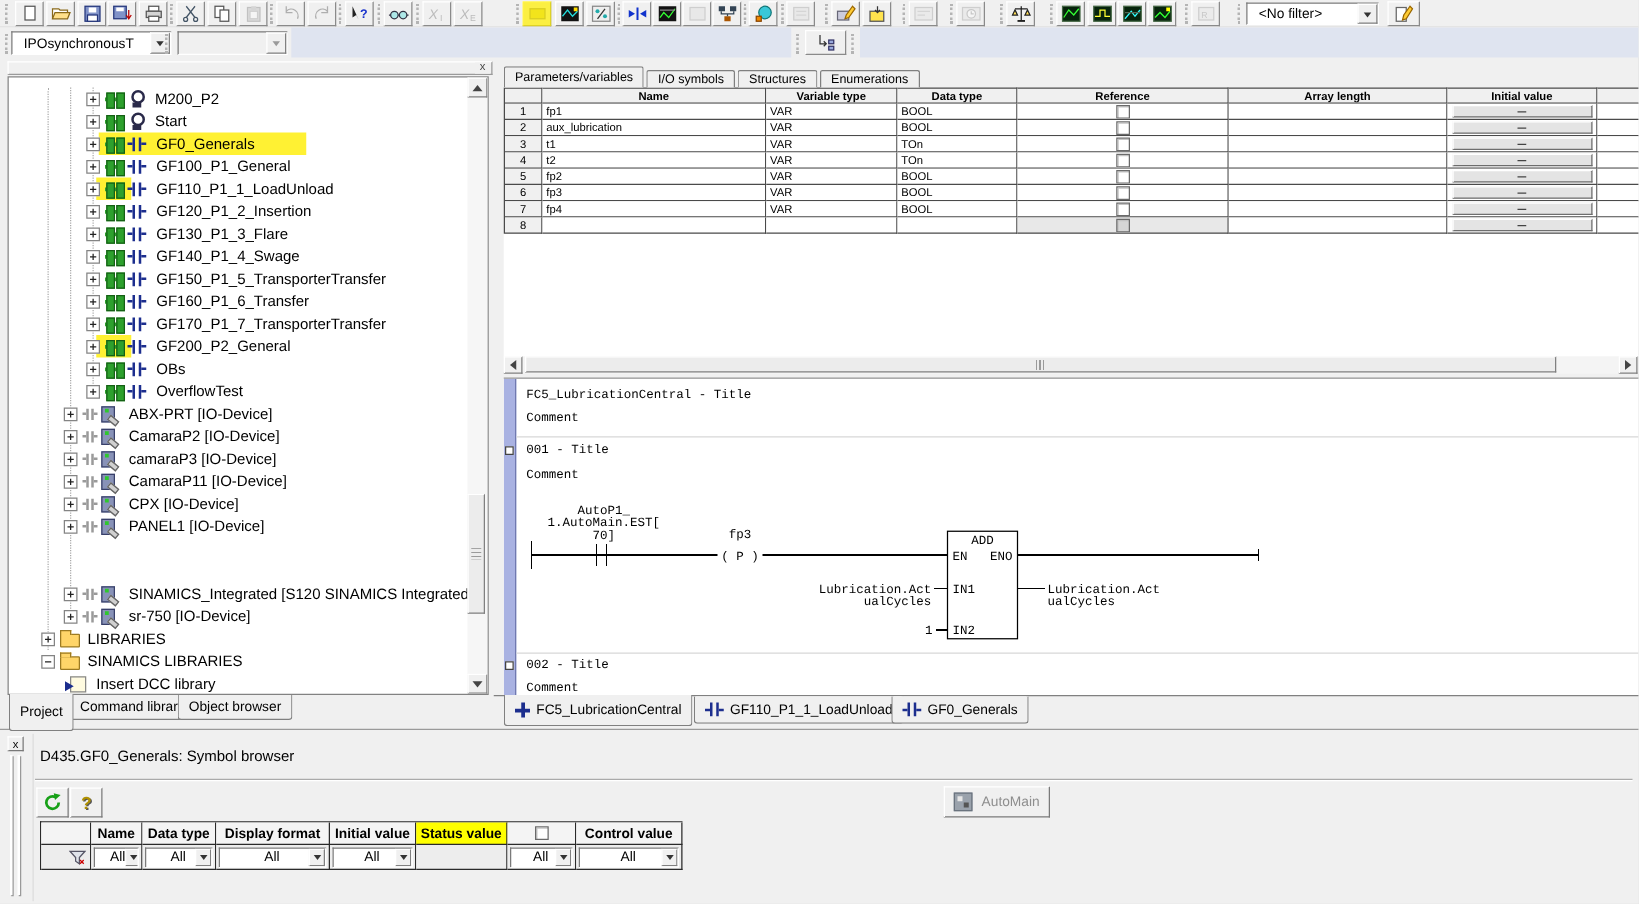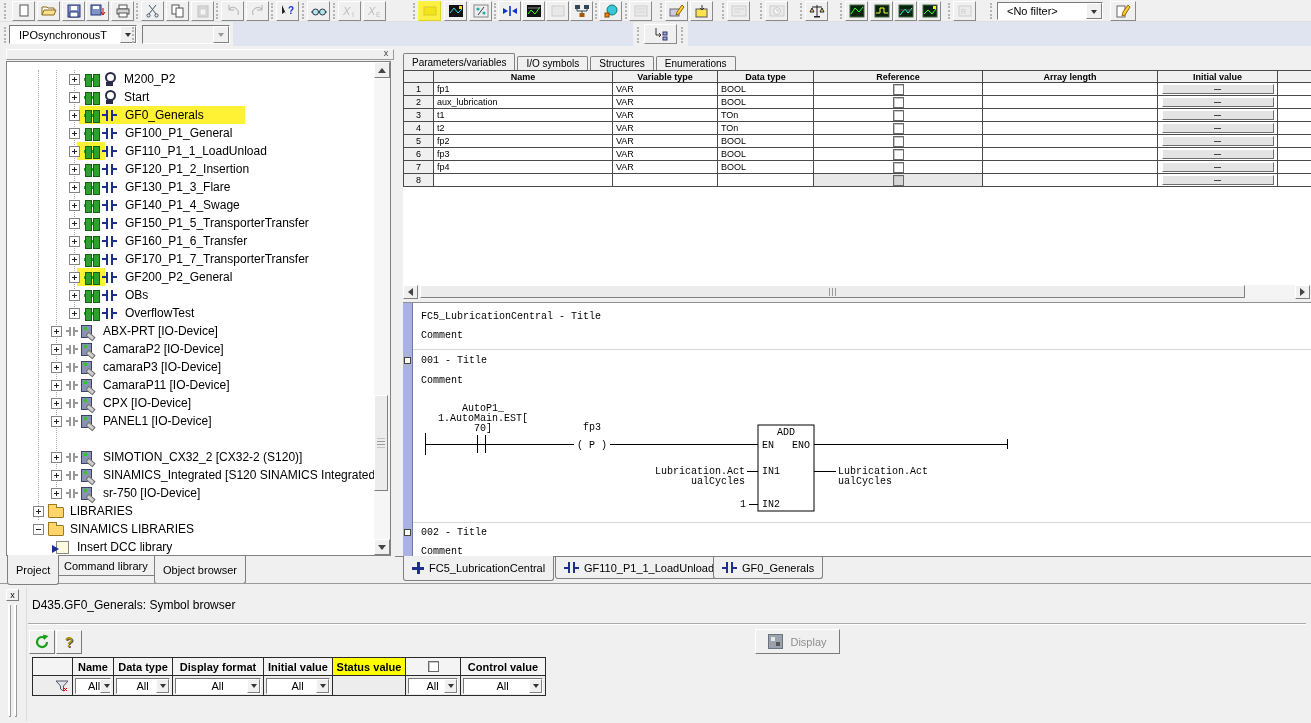--- a/index.html
+++ b/index.html
@@ -527,26 +527,20 @@
         <span class="devbars"></span>
         <span class="devbox"></span>
         <span class="tlabel">CPX [IO-Device]</span>
       </div>
     <div class="trow" style="left:44px;top:350px">
         <span class="pbox"></span>
         <span class="devbars"></span>
         <span class="devbox"></span>
         <span class="tlabel">PANEL1 [IO-Device]</span>
       </div>
-    <div class="trow" style="left:44px;top:386px">
-        <span class="pbox"></span>
-        <span class="devbars"></span>
-        <span class="devbox"></span>
-        <span class="tlabel">SIMOTION_CX32_2 [CX32-2 (S120)]</span>
-      </div>
     <div class="trow" style="left:44px;top:404px">
         <span class="pbox"></span>
         <span class="devbars"></span>
         <span class="devbox"></span>
         <span class="tlabel">SINAMICS_Integrated [S120 SINAMICS Integrated]</span>
       </div>
     <div class="trow" style="left:44px;top:422px">
         <span class="pbox"></span>
         <span class="devbars"></span>
         <span class="devbox"></span>
@@ -578,21 +572,21 @@
     </div>
   </div>
 
   <div id="ltabs">
     <div class="htab act" style="left:7px;top:-1px;height:30px">
         <span>Project</span>
       </div>
     <div class="htab" style="left:55px;top:0;height:20px">
         <span>Command library</span>
       </div>
-    <div class="htab" style="left:154px;top:0;height:28px">
+    <div class="htab" style="left:142px;top:0;height:20px">
         <span>Object browser</span>
       </div>
   </div>
 
   <div id="vtabs">
     <div class="vtab act"><span>Parameters/variables</span></div>
     <div class="vtab"><span>I/O symbols</span></div>
     <div class="vtab"><span>Structures</span></div>
     <div class="vtab"><span>Enumerations</span></div>
   </div>
@@ -810,21 +804,21 @@
     <div class="btn3d" style="position:absolute;left:29px;top:46px;width:26px;height:24px">
       <svg width="16" height="16">
           <path d="M13 8 A5 5 0 1 1 10.5 3.7" fill="none" stroke="#17a017" stroke-width="2.2"></path>
           <polygon points="9,0.5 14.5,2 10,6" fill="#17a017"></polygon>
         </svg>
     </div>
     <div class="btn3d" style="position:absolute;left:56px;top:46px;width:26px;height:24px;font-weight:bold;font-size:14px;color:#b09000;text-shadow:1px 1px 0 #555">?</div>
 
     <div class="btn3d" style="position:absolute;left:755px;top:45px;width:85px;height:25px">
       <span class="ctlic"></span>
-      <span class="dis-txt" style="font-size:11px">Display</span>
+      <span class="dis-txt" style="font-size:11px">AutoMain</span>
     </div>
 
     <div id="stable">
       <div class="sr h1">
         <div class="sc c0"></div>
         <div class="sc c1">Name</div>
         <div class="sc c2">Data type</div>
         <div class="sc c3">Display format</div>
         <div class="sc c4">Initial value</div>
         <div class="sc c5 syellow">Status value</div>

